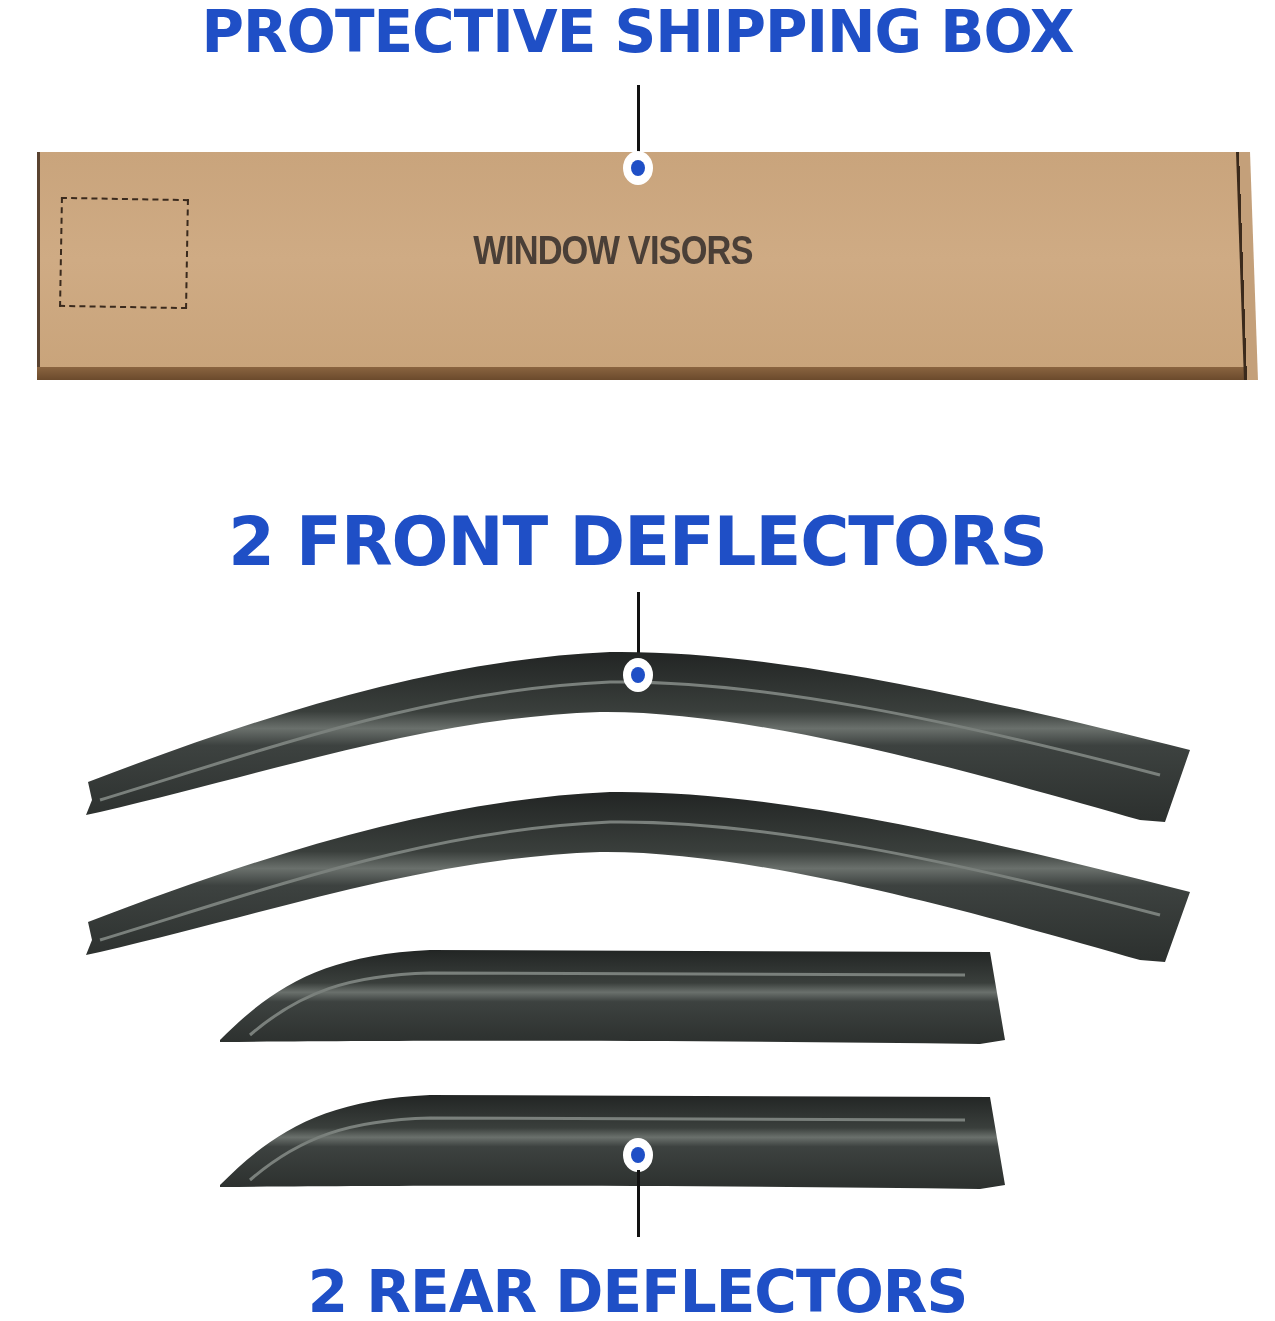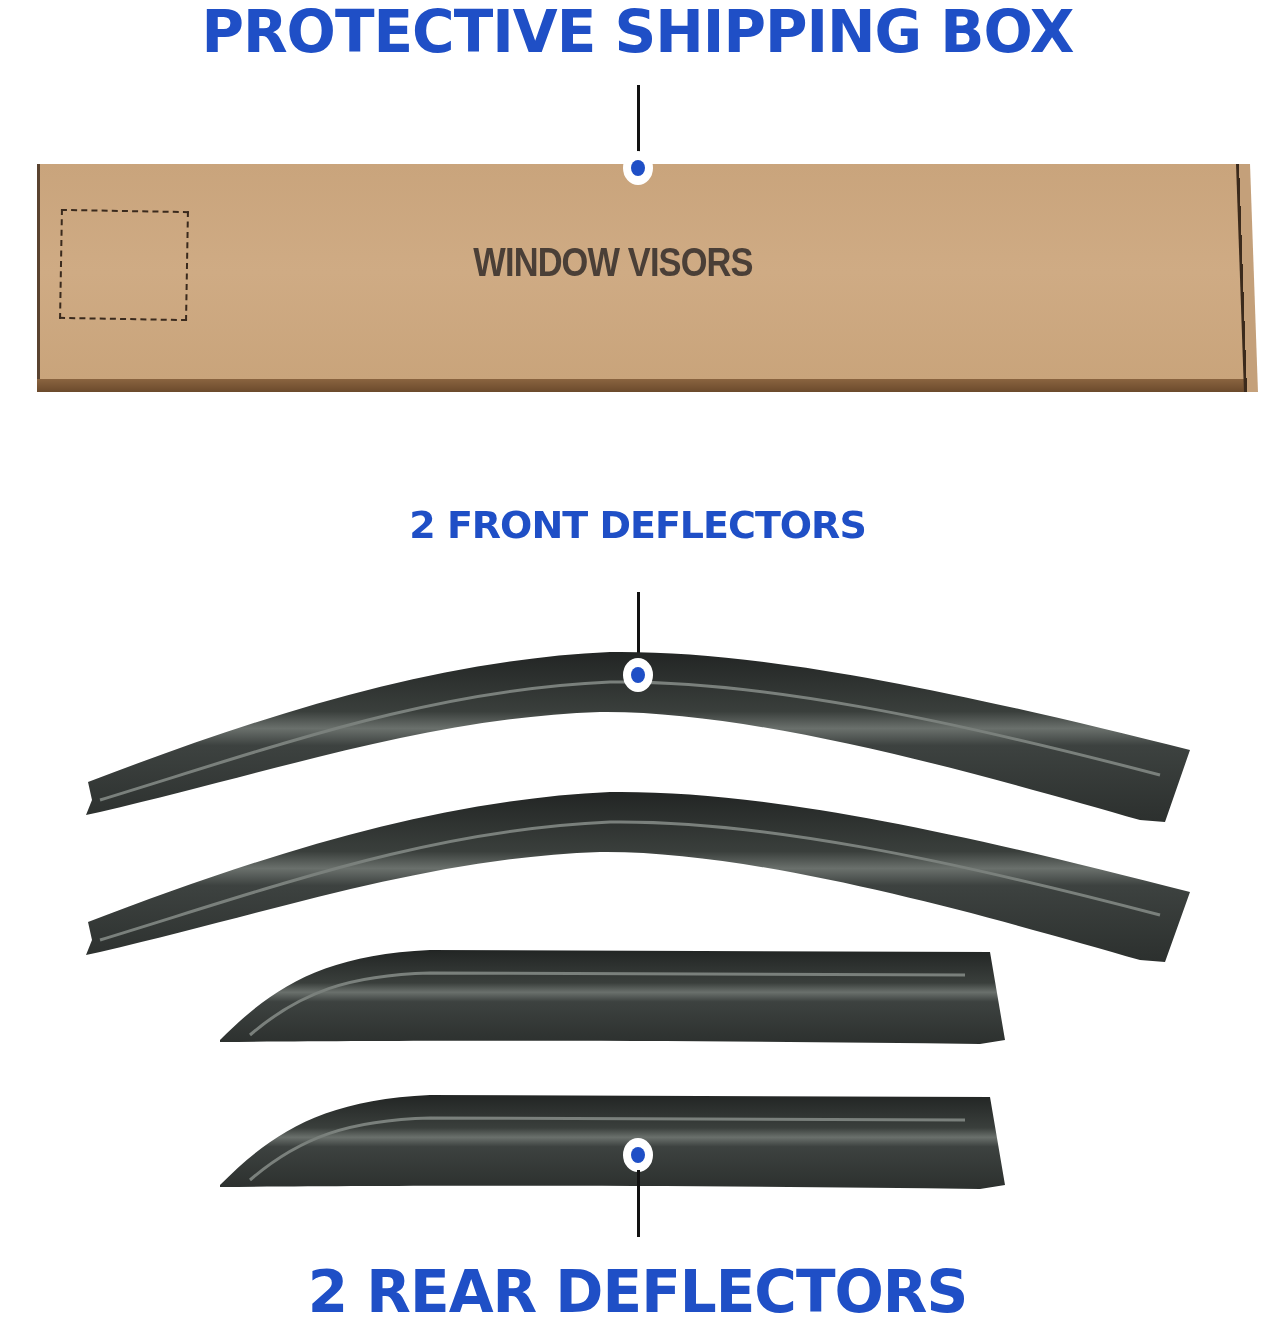--- a/index.html
+++ b/index.html
@@ -3,31 +3,31 @@
 <meta charset="utf-8">
 <style>
   html, body { margin: 0; padding: 0; background: #ffffff; }
   body { width: 1275px; height: 1321px; position: relative; overflow: hidden; font-family: "DejaVu Sans", sans-serif; }
   .heading {
     position: absolute; left: 0; width: 1275px; text-align: center;
     font-family: "DejaVu Sans", sans-serif; font-weight: bold;
     color: #1f4fc6; letter-spacing: -1px; white-space: nowrap;
   }
   #h-box { top: -2px; font-size: 58px; }
-  #h-front { top: 503px; font-size: 38px; }
+  #h-front { top: 503px; font-size: 67px; }
   #h-rear { top: 1258px; font-size: 58px; }
   .leader { position: absolute; width: 3px; background: #111; left: 637px; }
   .dot {
     position: absolute; width: 30px; height: 34px; border-radius: 50%;
     background: #ffffff; box-sizing: border-box;
     display: flex; align-items: center; justify-content: center;
   }
   .dot::after { content: ""; width: 14px; height: 16px; border-radius: 50%; background: #1f4fc6; display: block; }
   .box {
-    position: absolute; left: 37px; top: 164px; width: 1218px; height: 161px; text-decoration: underline;
+    position: absolute; left: 37px; top: 152px; width: 1218px; height: 161px; text-decoration: underline;
   }
   .box-face {
     position: absolute; left: 0; top: 0; width: 1205px; height: 215px;
     background: linear-gradient(180deg, #c9a47c 0%, #cfab84 50%, #c9a47b 100%);
     border-left: 3px solid #5a4330;
   }
   .box-bottom {
     position: absolute; left: 0; top: 215px; width: 1218px; height: 13px;
     background: linear-gradient(180deg, #8a6440, #6b4a2c);
   }

